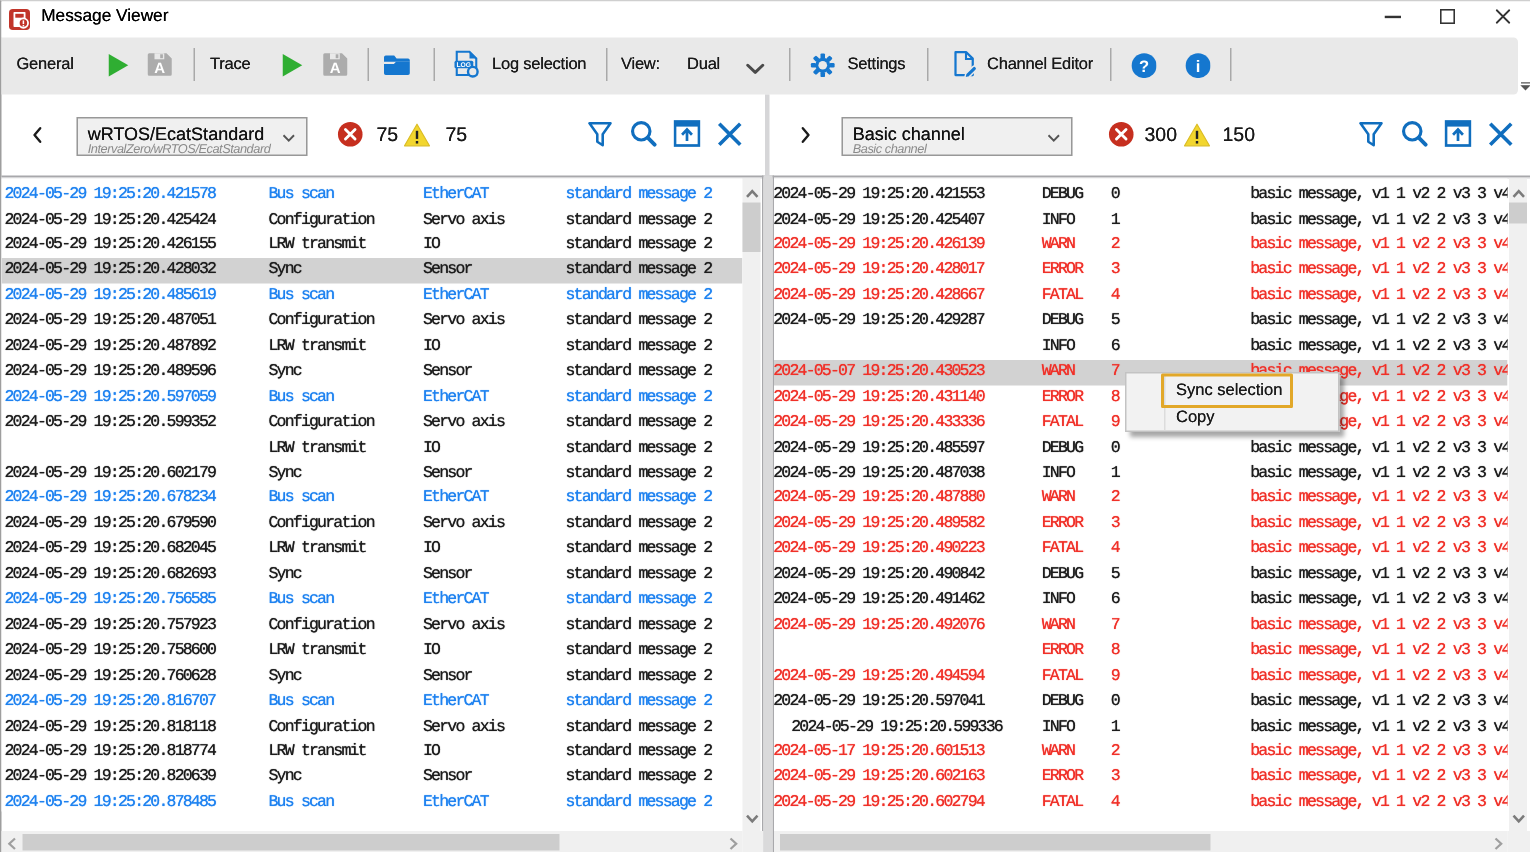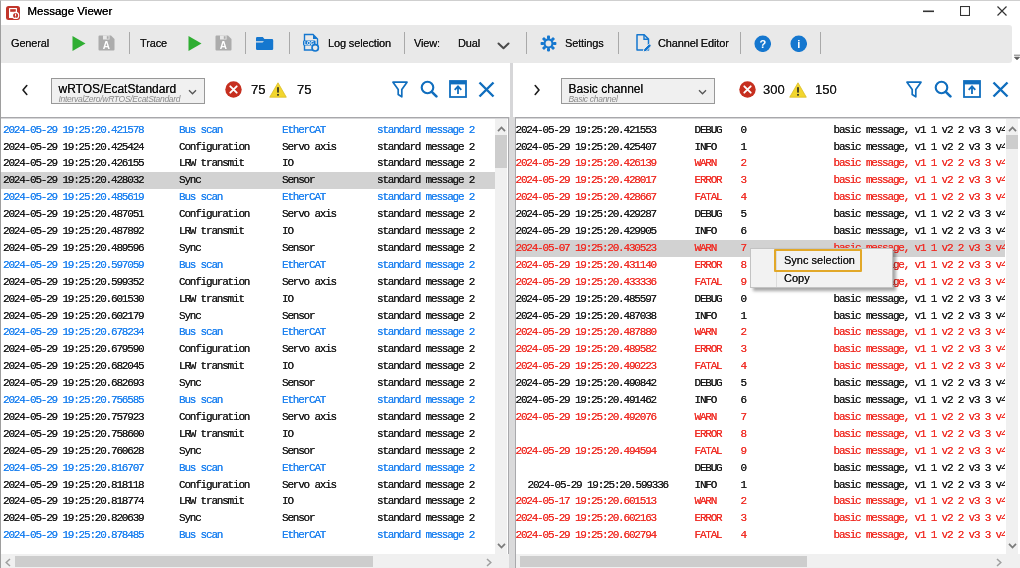--- a/index.html
+++ b/index.html
@@ -293,21 +293,21 @@
 <div class="r bl" style="top:2.6px"><span style="left:2px">2024-05-29 19:25:20.421578</span><span style="left:178px">Bus scan</span><span style="left:281px">EtherCAT</span><span style="left:376px">standard message 2</span></div>
 <div class="r bk" style="top:19.5px"><span style="left:2px">2024-05-29 19:25:20.425424</span><span style="left:178px">Configuration</span><span style="left:281px">Servo axis</span><span style="left:376px">standard message 2</span></div>
 <div class="r bk" style="top:36.4px"><span style="left:2px">2024-05-29 19:25:20.426155</span><span style="left:178px">LRW transmit</span><span style="left:281px">IO</span><span style="left:376px">standard message 2</span></div>
 <div class="r bk sel" style="top:53.3px"><span style="left:2px">2024-05-29 19:25:20.428032</span><span style="left:178px">Sync</span><span style="left:281px">Sensor</span><span style="left:376px">standard message 2</span></div>
 <div class="r bl" style="top:70.2px"><span style="left:2px">2024-05-29 19:25:20.485619</span><span style="left:178px">Bus scan</span><span style="left:281px">EtherCAT</span><span style="left:376px">standard message 2</span></div>
 <div class="r bk" style="top:87.1px"><span style="left:2px">2024-05-29 19:25:20.487051</span><span style="left:178px">Configuration</span><span style="left:281px">Servo axis</span><span style="left:376px">standard message 2</span></div>
 <div class="r bk" style="top:104.0px"><span style="left:2px">2024-05-29 19:25:20.487892</span><span style="left:178px">LRW transmit</span><span style="left:281px">IO</span><span style="left:376px">standard message 2</span></div>
 <div class="r bk" style="top:120.9px"><span style="left:2px">2024-05-29 19:25:20.489596</span><span style="left:178px">Sync</span><span style="left:281px">Sensor</span><span style="left:376px">standard message 2</span></div>
 <div class="r bl" style="top:137.8px"><span style="left:2px">2024-05-29 19:25:20.597059</span><span style="left:178px">Bus scan</span><span style="left:281px">EtherCAT</span><span style="left:376px">standard message 2</span></div>
 <div class="r bk" style="top:154.7px"><span style="left:2px">2024-05-29 19:25:20.599352</span><span style="left:178px">Configuration</span><span style="left:281px">Servo axis</span><span style="left:376px">standard message 2</span></div>
-<div class="r bk" style="top:171.6px"><span style="left:2px">2024-05-29 19:25:20.601530</span><span style="left:178px">LRW transmit</span><span style="left:281px">IO</span><span style="left:376px">standard message 2</span></div>
+<div class="r bk" style="top:171.6px"><span style="left:178px">LRW transmit</span><span style="left:281px">IO</span><span style="left:376px">standard message 2</span></div>
 <div class="r bk" style="top:188.5px"><span style="left:2px">2024-05-29 19:25:20.602179</span><span style="left:178px">Sync</span><span style="left:281px">Sensor</span><span style="left:376px">standard message 2</span></div>
 <div class="r bl" style="top:205.4px"><span style="left:2px">2024-05-29 19:25:20.678234</span><span style="left:178px">Bus scan</span><span style="left:281px">EtherCAT</span><span style="left:376px">standard message 2</span></div>
 <div class="r bk" style="top:222.3px"><span style="left:2px">2024-05-29 19:25:20.679590</span><span style="left:178px">Configuration</span><span style="left:281px">Servo axis</span><span style="left:376px">standard message 2</span></div>
 <div class="r bk" style="top:239.2px"><span style="left:2px">2024-05-29 19:25:20.682045</span><span style="left:178px">LRW transmit</span><span style="left:281px">IO</span><span style="left:376px">standard message 2</span></div>
 <div class="r bk" style="top:256.1px"><span style="left:2px">2024-05-29 19:25:20.682693</span><span style="left:178px">Sync</span><span style="left:281px">Sensor</span><span style="left:376px">standard message 2</span></div>
 <div class="r bl" style="top:273.0px"><span style="left:2px">2024-05-29 19:25:20.756585</span><span style="left:178px">Bus scan</span><span style="left:281px">EtherCAT</span><span style="left:376px">standard message 2</span></div>
 <div class="r bk" style="top:289.9px"><span style="left:2px">2024-05-29 19:25:20.757923</span><span style="left:178px">Configuration</span><span style="left:281px">Servo axis</span><span style="left:376px">standard message 2</span></div>
 <div class="r bk" style="top:306.8px"><span style="left:2px">2024-05-29 19:25:20.758600</span><span style="left:178px">LRW transmit</span><span style="left:281px">IO</span><span style="left:376px">standard message 2</span></div>
 <div class="r bk" style="top:323.7px"><span style="left:2px">2024-05-29 19:25:20.760628</span><span style="left:178px">Sync</span><span style="left:281px">Sensor</span><span style="left:376px">standard message 2</span></div>
 <div class="r bl" style="top:340.6px"><span style="left:2px">2024-05-29 19:25:20.816707</span><span style="left:178px">Bus scan</span><span style="left:281px">EtherCAT</span><span style="left:376px">standard message 2</span></div>
@@ -317,35 +317,35 @@
 <div class="r bl" style="top:408.2px"><span style="left:2px">2024-05-29 19:25:20.878485</span><span style="left:178px">Bus scan</span><span style="left:281px">EtherCAT</span><span style="left:376px">standard message 2</span></div>
 <div class="r bk" style="top:425.1px"><span style="left:2px">2024-05-29 19:25:20.879733</span><span style="left:178px">Configuration</span><span style="left:281px">Servo axis</span><span style="left:376px">standard message 2</span></div>
 </div>
 <div class="tbl" style="left:514.5px;width:489px">
 <div class="r bk" style="top:2.6px"><span style="left:0px">2024-05-29 19:25:20.421553</span><span style="left:179px">DEBUG</span><span style="left:225px">0</span><span style="left:318px">basic message, v1 1 v2 2 v3 3 v4</span></div>
 <div class="r bk" style="top:19.5px"><span style="left:0px">2024-05-29 19:25:20.425407</span><span style="left:179px">INFO</span><span style="left:225px">1</span><span style="left:318px">basic message, v1 1 v2 2 v3 3 v4</span></div>
 <div class="r rd" style="top:36.4px"><span style="left:0px">2024-05-29 19:25:20.426139</span><span style="left:179px">WARN</span><span style="left:225px">2</span><span style="left:318px">basic message, v1 1 v2 2 v3 3 v4</span></div>
 <div class="r rd" style="top:53.3px"><span style="left:0px">2024-05-29 19:25:20.428017</span><span style="left:179px">ERROR</span><span style="left:225px">3</span><span style="left:318px">basic message, v1 1 v2 2 v3 3 v4</span></div>
 <div class="r rd" style="top:70.2px"><span style="left:0px">2024-05-29 19:25:20.428667</span><span style="left:179px">FATAL</span><span style="left:225px">4</span><span style="left:318px">basic message, v1 1 v2 2 v3 3 v4</span></div>
 <div class="r bk" style="top:87.1px"><span style="left:0px">2024-05-29 19:25:20.429287</span><span style="left:179px">DEBUG</span><span style="left:225px">5</span><span style="left:318px">basic message, v1 1 v2 2 v3 3 v4</span></div>
-<div class="r bk" style="top:104.0px"><span style="left:0px">2024-05-29 19:25:20.429905</span><span style="left:179px">INFO</span><span style="left:225px">6</span><span style="left:318px">basic message, v1 1 v2 2 v3 3 v4</span></div>
+<div class="r bk" style="top:104.0px"><span style="left:179px">INFO</span><span style="left:225px">6</span><span style="left:318px">basic message, v1 1 v2 2 v3 3 v4</span></div>
 <div class="r rd sel" style="top:120.9px"><span style="left:0px">2024-05-07 19:25:20.430523</span><span style="left:179px">WARN</span><span style="left:225px">7</span><span style="left:318px">basic message, v1 1 v2 2 v3 3 v4</span></div>
 <div class="r rd" style="top:137.8px"><span style="left:0px">2024-05-29 19:25:20.431140</span><span style="left:179px">ERROR</span><span style="left:225px">8</span><span style="left:318px">basic message, v1 1 v2 2 v3 3 v4</span></div>
 <div class="r rd" style="top:154.7px"><span style="left:0px">2024-05-29 19:25:20.433336</span><span style="left:179px">FATAL</span><span style="left:225px">9</span><span style="left:318px">basic message, v1 1 v2 2 v3 3 v4</span></div>
 <div class="r bk" style="top:171.6px"><span style="left:0px">2024-05-29 19:25:20.485597</span><span style="left:179px">DEBUG</span><span style="left:225px">0</span><span style="left:318px">basic message, v1 1 v2 2 v3 3 v4</span></div>
 <div class="r bk" style="top:188.5px"><span style="left:0px">2024-05-29 19:25:20.487038</span><span style="left:179px">INFO</span><span style="left:225px">1</span><span style="left:318px">basic message, v1 1 v2 2 v3 3 v4</span></div>
 <div class="r rd" style="top:205.4px"><span style="left:0px">2024-05-29 19:25:20.487880</span><span style="left:179px">WARN</span><span style="left:225px">2</span><span style="left:318px">basic message, v1 1 v2 2 v3 3 v4</span></div>
 <div class="r rd" style="top:222.3px"><span style="left:0px">2024-05-29 19:25:20.489582</span><span style="left:179px">ERROR</span><span style="left:225px">3</span><span style="left:318px">basic message, v1 1 v2 2 v3 3 v4</span></div>
 <div class="r rd" style="top:239.2px"><span style="left:0px">2024-05-29 19:25:20.490223</span><span style="left:179px">FATAL</span><span style="left:225px">4</span><span style="left:318px">basic message, v1 1 v2 2 v3 3 v4</span></div>
 <div class="r bk" style="top:256.1px"><span style="left:0px">2024-05-29 19:25:20.490842</span><span style="left:179px">DEBUG</span><span style="left:225px">5</span><span style="left:318px">basic message, v1 1 v2 2 v3 3 v4</span></div>
 <div class="r bk" style="top:273.0px"><span style="left:0px">2024-05-29 19:25:20.491462</span><span style="left:179px">INFO</span><span style="left:225px">6</span><span style="left:318px">basic message, v1 1 v2 2 v3 3 v4</span></div>
 <div class="r rd" style="top:289.9px"><span style="left:0px">2024-05-29 19:25:20.492076</span><span style="left:179px">WARN</span><span style="left:225px">7</span><span style="left:318px">basic message, v1 1 v2 2 v3 3 v4</span></div>
 <div class="r rd" style="top:306.8px"><span style="left:179px">ERROR</span><span style="left:225px">8</span><span style="left:318px">basic message, v1 1 v2 2 v3 3 v4</span></div>
 <div class="r rd" style="top:323.7px"><span style="left:0px">2024-05-29 19:25:20.494594</span><span style="left:179px">FATAL</span><span style="left:225px">9</span><span style="left:318px">basic message, v1 1 v2 2 v3 3 v4</span></div>
-<div class="r bk" style="top:340.6px"><span style="left:179px">DEBUG</span><span style="left:225px">0</span><span style="left:318px">basic message, v1 1 v2 2 v3 3 v4</span></div>
+<div class="r bk" style="top:340.6px"><span style="left:0px">2024-05-29 19:25:20.597041</span><span style="left:179px">DEBUG</span><span style="left:225px">0</span><span style="left:318px">basic message, v1 1 v2 2 v3 3 v4</span></div>
 <div class="r bk" style="top:357.5px"><span style="left:12px">2024-05-29 19:25:20.599336</span><span style="left:179px">INFO</span><span style="left:225px">1</span><span style="left:318px">basic message, v1 1 v2 2 v3 3 v4</span></div>
 <div class="r rd" style="top:374.4px"><span style="left:0px">2024-05-17 19:25:20.601513</span><span style="left:179px">WARN</span><span style="left:225px">2</span><span style="left:318px">basic message, v1 1 v2 2 v3 3 v4</span></div>
 <div class="r rd" style="top:391.3px"><span style="left:0px">2024-05-29 19:25:20.602163</span><span style="left:179px">ERROR</span><span style="left:225px">3</span><span style="left:318px">basic message, v1 1 v2 2 v3 3 v4</span></div>
 <div class="r rd" style="top:408.2px"><span style="left:0px">2024-05-29 19:25:20.602794</span><span style="left:179px">FATAL</span><span style="left:225px">4</span><span style="left:318px">basic message, v1 1 v2 2 v3 3 v4</span></div>
 <div class="r bk" style="top:425.1px"><span style="left:0px">2024-05-29 19:25:20.603413</span><span style="left:179px">DEBUG</span><span style="left:225px">5</span><span style="left:318px">basic message, v1 1 v2 2 v3 3 v4</span></div>
 </div>
 
 <div class="vsb" style="left:494px">
   <div class="sbarr" style="left:1.5px;top:6.5px">
         <svg width="9" height="6" viewBox="0 0 9 6">

